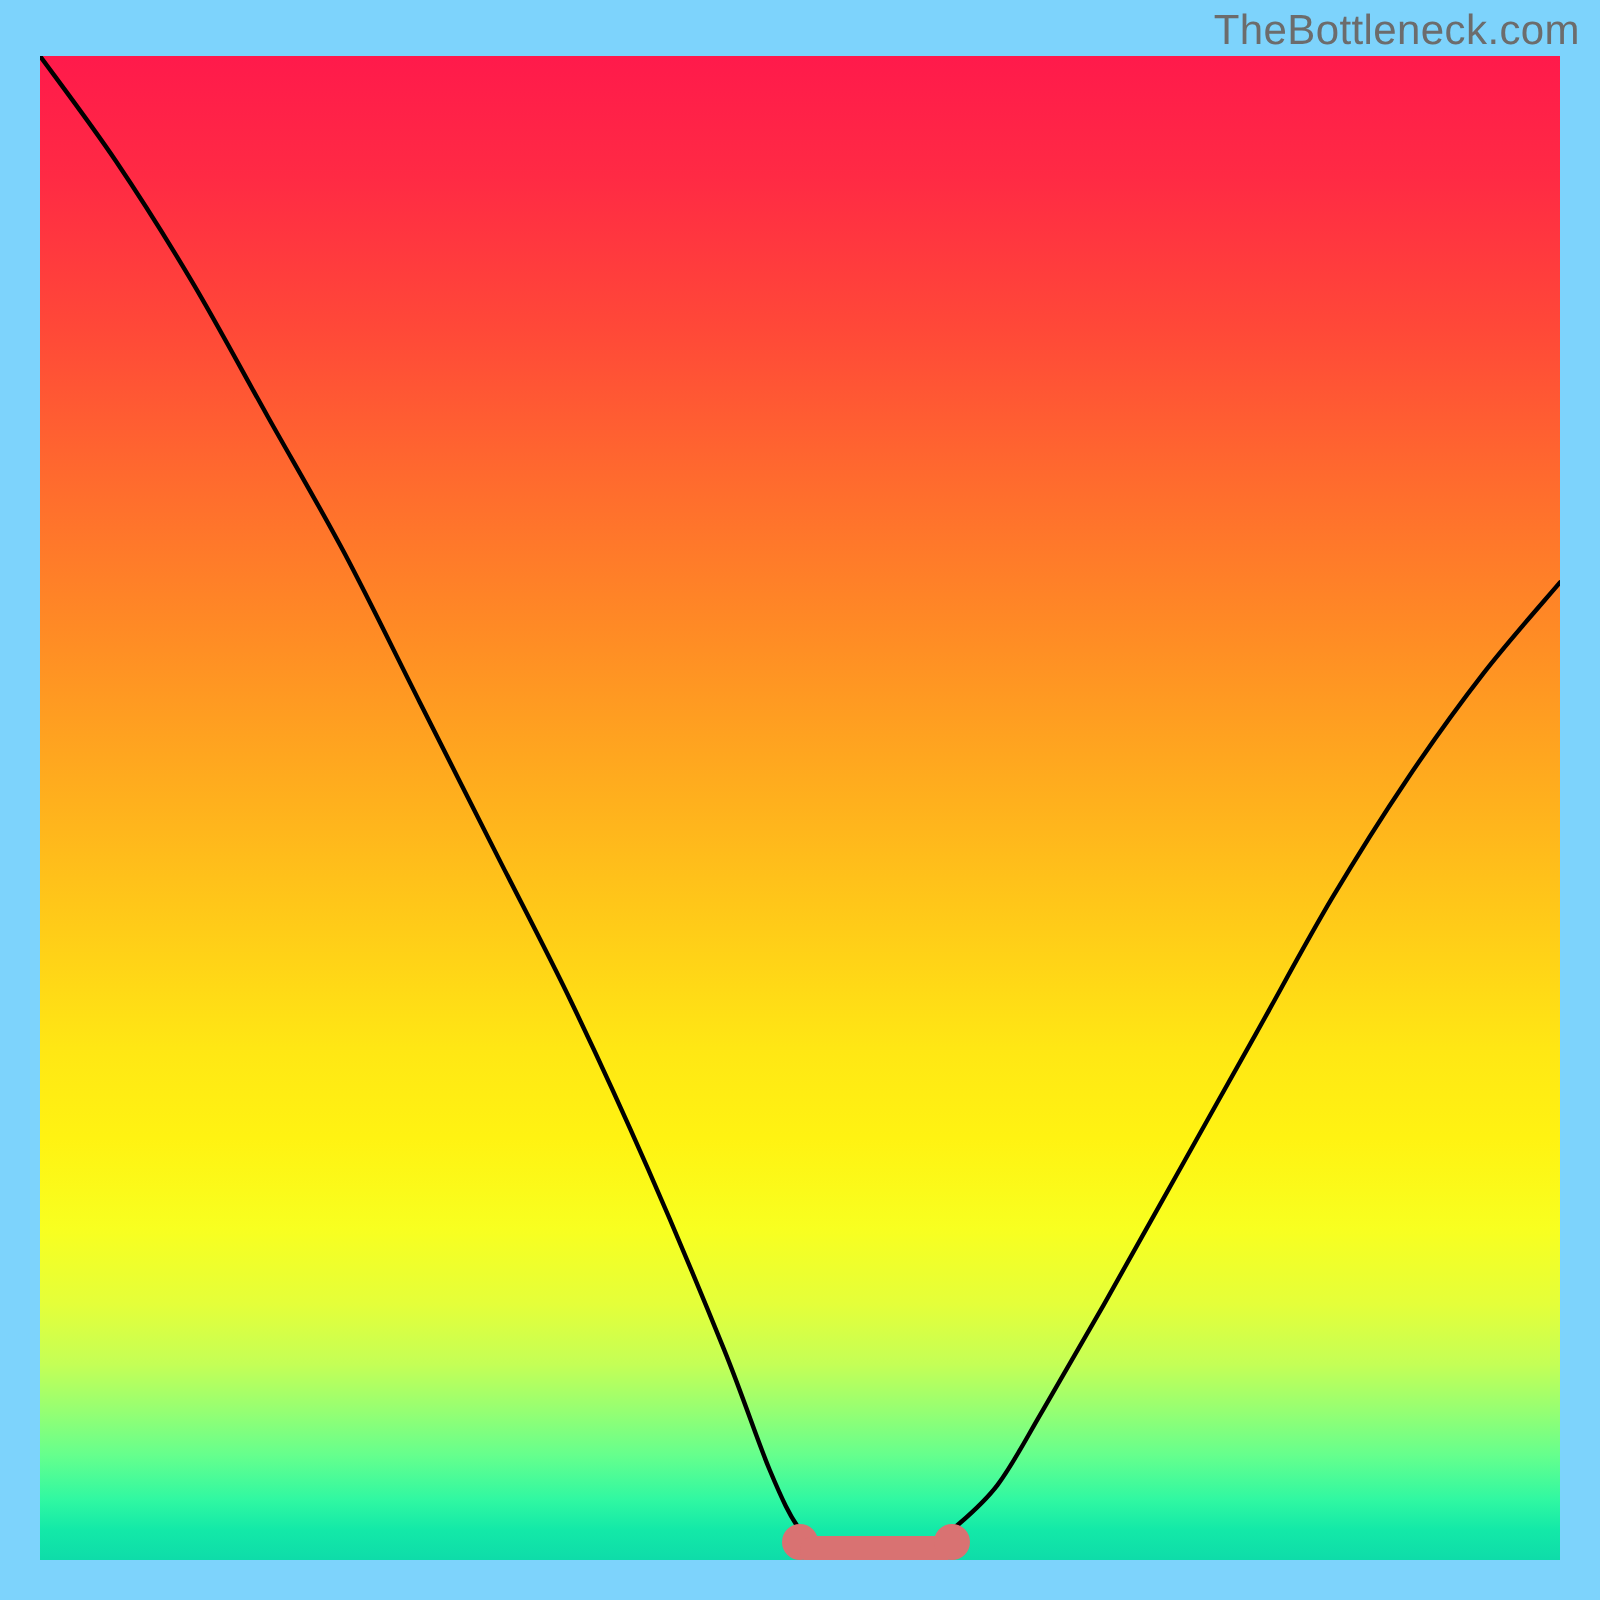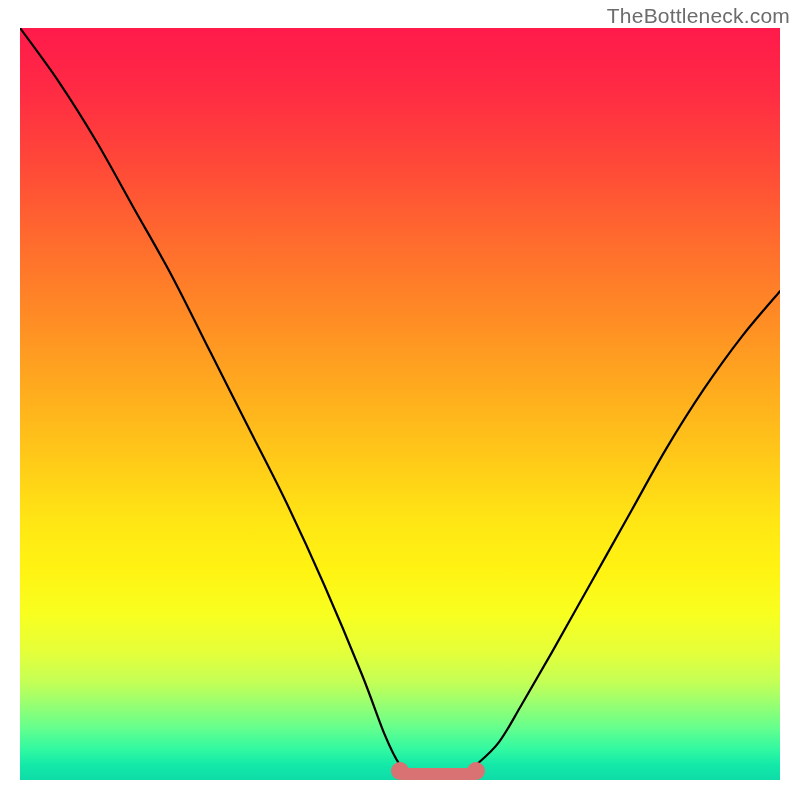--- a/index.html
+++ b/index.html
@@ -8,21 +8,21 @@
     width: 800px;
     height: 800px;
     background: #000;
     overflow: hidden;
     font-family: Arial, Helvetica, sans-serif;
   }
   .frame {
     position: relative;
     width: 800px;
     height: 800px;
-    background: #ffffff;
+    background: #7dd3fc;
   }
   .watermark {
     position: absolute;
     top: 4px;
     right: 10px;
     color: #6c6c6c;
     font-size: 21px;
     font-weight: 500;
     letter-spacing: 0.2px;
     z-index: 5;

